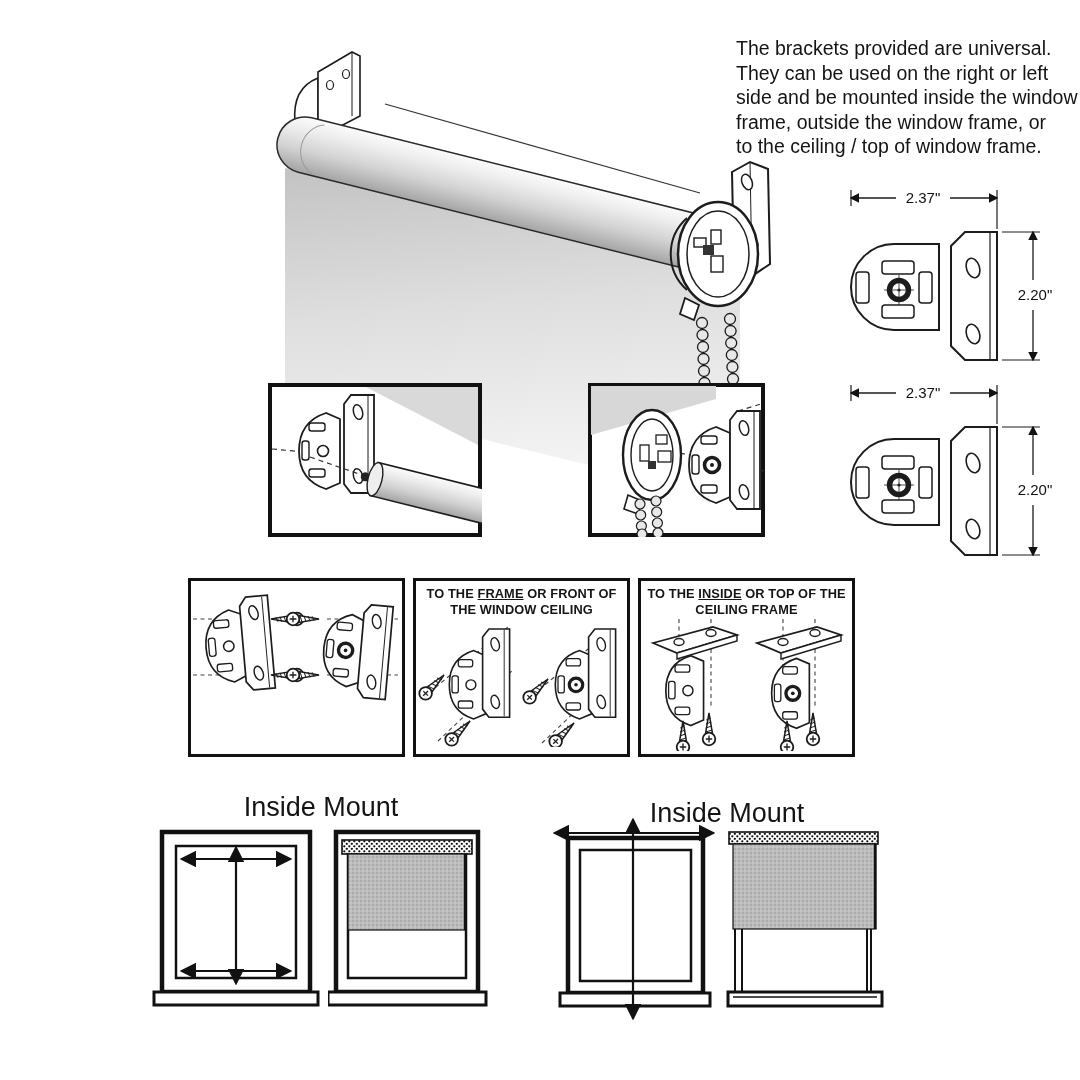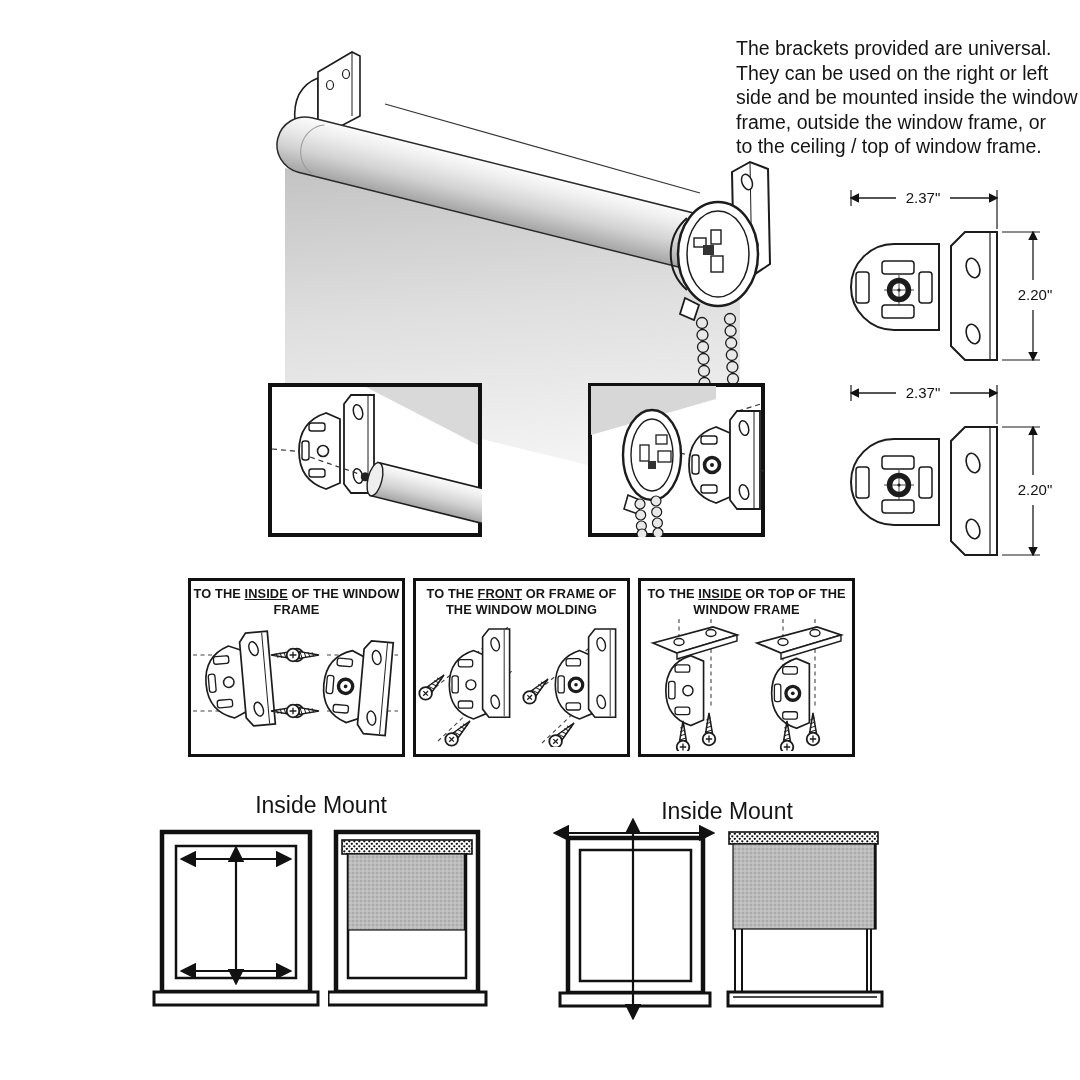--- a/index.html
+++ b/index.html
@@ -7,21 +7,21 @@
           font-family:"Liberation Sans", sans-serif;color:#111;}
   .abs{position:absolute;}
   #intro-text{left:736px;top:36px;width:344px;font-size:19.5px;line-height:24.6px;
               white-space:pre-line;color:#141414;}
   svg{display:block;}
   .opt-box{position:absolute;top:578px;width:217px;height:179px;border:3px solid #111;
            box-sizing:border-box;background:#fff;text-align:center;}
   .opt-head{font-weight:bold;font-size:12.8px;line-height:15.5px;padding-top:5px;
             letter-spacing:0.1px;color:#151515;}
   .opt-head .u{text-decoration:underline;}
-  .mount-label{position:absolute;font-size:23px;color:#141414;text-align:center;}
+  .mount-label{position:absolute;font-size:27px;color:#141414;text-align:center;}
   #inside-mount-label{left:160px;top:792px;width:322px;}
   #outside-mount-label{left:557px;top:798px;width:340px;}
 </style>
 </head>
 <body>
 
 <div id="canvas">
 
   <svg width="0" height="0" class="abs" aria-hidden="true">
     <defs>
@@ -213,59 +213,58 @@
     <text x="201" y="118" font-size="15" text-anchor="middle" fill="#111">2.20"</text>
   </svg>
 
   <svg class="abs" style="left:834px;top:377px" width="240" height="192" viewBox="0 0 240 192">
     <use href="#bracketFront"></use>
     <text x="89" y="21" font-size="15" text-anchor="middle" fill="#111">2.37"</text>
     <text x="201" y="118" font-size="15" text-anchor="middle" fill="#111">2.20"</text>
   </svg>
 
   <div class="opt-box" style="left:188px">
-    <div class="opt-head"><span>TO THE  </span><span class="u">INSIDE</span><span> OF THE WINDOW FRAME</span></div>
     <svg width="209" height="130" viewBox="0 0 209 130">
       <path d="M2,38 L74,38 M2,94 L74,94 M136,38 L207,38 M136,94 L207,94" stroke="#444" stroke-width="1.1" stroke-dasharray="4,3.5" fill="none"></path>
       <g transform="translate(10,20) rotate(-5)">
         <use href="#wingB" x="0" y="10" transform="scale(0.95)"></use>
         <use href="#flangeP" x="40" y="0" transform="scale(0.95)"></use>
       </g>
       <use href="#screw" transform="translate(80,38)"></use>
       <use href="#screw" transform="translate(80,94)"></use>
       <use href="#screw" transform="translate(128,38) rotate(180)"></use>
       <use href="#screw" transform="translate(128,94) rotate(180)"></use>
       <g transform="translate(136,20) rotate(5)">
         <use href="#wingF" x="0" y="10" transform="scale(0.95)"></use>
         <use href="#flangeP" x="40" y="0" transform="scale(0.95)"></use>
       </g>
     </svg>
   </div>
 
   <div class="opt-box" style="left:413px">
-    <div class="opt-head"><span>TO THE </span><span class="u">FRONT</span><span> OR FRAME OF THE WINDOW MOLDING</span></div>
+    <div class="opt-head"><span>TO THE </span><span class="u">FRAME</span><span> OR FRONT OF THE WINDOW CEILING</span></div>
     <svg width="209" height="130" viewBox="0 0 209 130">
       <path d="M8,80 L92,10 M22,124 L98,52 M112,82 L196,12 M126,126 L202,54" stroke="#444" stroke-width="1.1" stroke-dasharray="4,3.5" fill="none"></path>
       <g transform="translate(36,12)">
         <use href="#wingB" x="-4" y="22" transform="scale(0.9)"></use>
         <use href="#flangeP" x="34" y="0" transform="scale(0.9)"></use>
       </g>
       <use href="#screw" transform="translate(28,58) rotate(135)"></use>
       <use href="#screw" transform="translate(54,104) rotate(135)"></use>
       <g transform="translate(142,12)">
         <use href="#wingF" x="-4" y="22" transform="scale(0.9)"></use>
         <use href="#flangeP" x="34" y="0" transform="scale(0.9)"></use>
       </g>
       <use href="#screw" transform="translate(132,62) rotate(135)"></use>
       <use href="#screw" transform="translate(158,106) rotate(135)"></use>
     </svg>
   </div>
 
   <div class="opt-box" style="left:638px">
-    <div class="opt-head"><span>TO THE </span><span class="u">INSIDE</span><span> OR TOP OF THE WINDOW FRAME</span></div>
+    <div class="opt-head"><span>TO THE </span><span class="u">INSIDE</span><span> OR TOP OF THE CEILING FRAME</span></div>
     <svg width="209" height="134" viewBox="0 0 209 134">
       <path d="M38,2 L38,98 M70,2 L70,90 M142,2 L142,98 M174,2 L174,90" stroke="#444" stroke-width="1.1" stroke-dasharray="4,3.5" fill="none"></path>
       <g>
         <path d="M12,26 L72,10 L96,18 L36,36 Z" fill="#fff" stroke="#1c1c1c" stroke-width="1.8"></path>
         <path d="M36,36 L96,18 L96,24 L36,42 Z" fill="#fff" stroke="#1c1c1c" stroke-width="1.4"></path>
         <ellipse cx="38" cy="25" rx="5" ry="3.5" fill="#fff" stroke="#1c1c1c" stroke-width="1.4"></ellipse>
         <ellipse cx="70" cy="16" rx="5" ry="3.5" fill="#fff" stroke="#1c1c1c" stroke-width="1.4"></ellipse>
         <use href="#wingB" x="26" y="40" transform="scale(0.92)"></use>
       </g>
       <use href="#screw" transform="translate(42,104) rotate(90)"></use>

